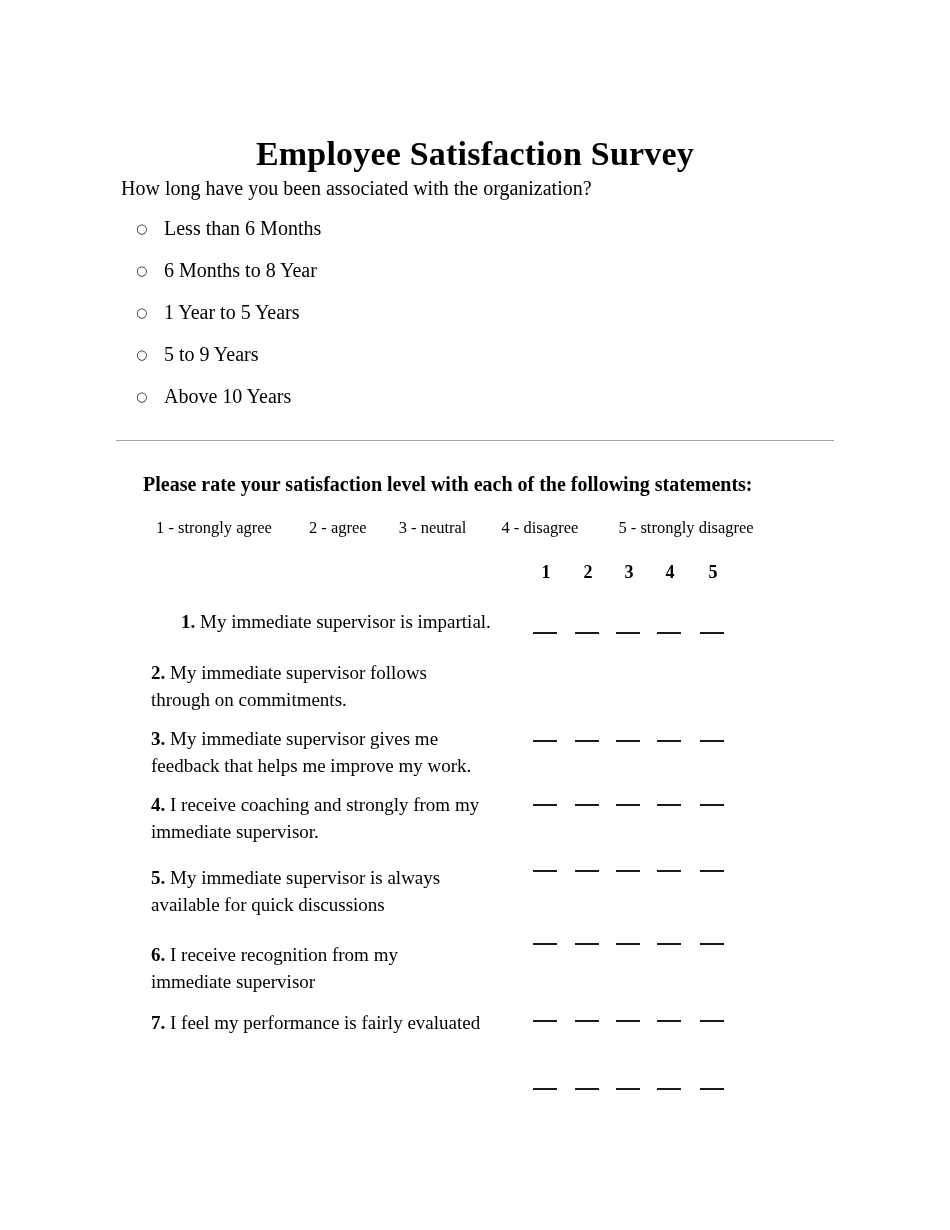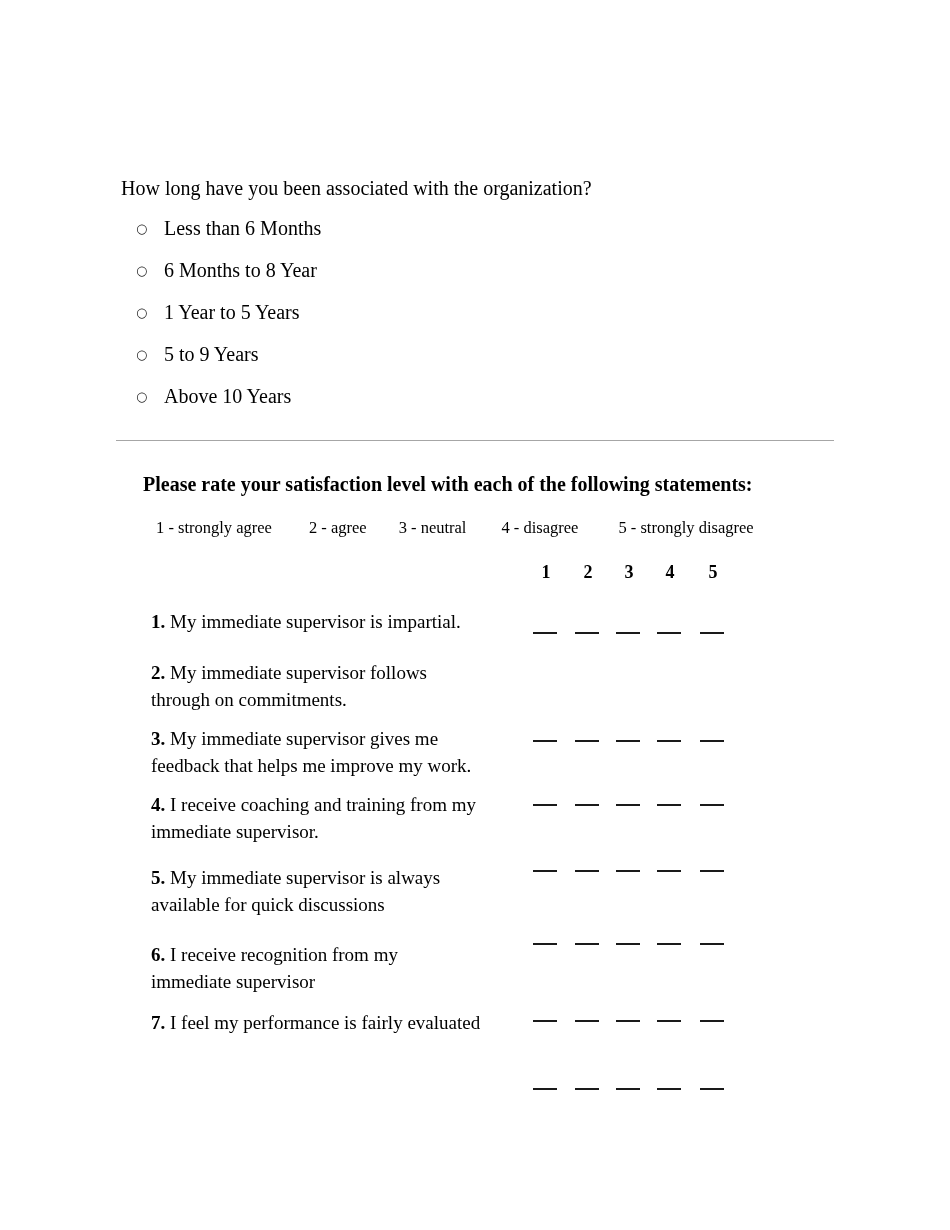--- a/index.html
+++ b/index.html
@@ -178,20 +178,21 @@
   .watermark-offset {
     display: inline-block;
     margin-left: 312px;
   }
 </style>
 </head>
 <body>
 
 <div class="page">
 
+  <h1 class="doc-title">Employee Satisfaction Survey</h1>
 
   <div class="intro-question">How long have you been associated with the organization?</div>
 
   <div class="options-list">
       <div class="option-row">
         <span class="option-bullet">○</span>
         <span class="option-label">Less than 6 Months</span>
       </div>
       <div class="option-row">
         <span class="option-bullet">○</span>
@@ -220,21 +221,21 @@
   <div class="matrix">
     <div class="col-headers">
         <span class="col-num" style="left: 0px;">1</span>
         <span class="col-num" style="left: 42px;">2</span>
         <span class="col-num" style="left: 83px;">3</span>
         <span class="col-num" style="left: 124px;">4</span>
         <span class="col-num" style="left: 167px;">5</span>
       </div>
     <div class="statements-container">
         <div class="statement-row" style="top: 608px;">
-          <div class="statement-text" style="width: 370px;"><span class="statement-num">1.</span><span> My immediate supervisor is impartial.</span></div>
+          <div class="statement-text" style="width: 370px; text-align: center;"><span class="statement-num">1.</span><span> My immediate supervisor is impartial.</span></div>
           <div class="blanks" style="top: 24px;">
             <span class="blank" style="left: 0px;"></span>
             <span class="blank" style="left: 42px;"></span>
             <span class="blank" style="left: 83px;"></span>
             <span class="blank" style="left: 124px;"></span>
             <span class="blank" style="left: 167px;"></span>
           </div>
         </div>
         <div class="statement-row" style="top: 659px;">
           <div class="statement-text" style="width: 330px;"><span class="statement-num">2.</span><span> My immediate supervisor follows through on commitments.</span></div>
@@ -250,21 +251,21 @@
           <div class="statement-text" style="width: 345px;"><span class="statement-num">3.</span><span> My immediate supervisor gives me feedback that helps me improve my work.</span></div>
           <div class="blanks" style="top: 79px;">
             <span class="blank" style="left: 0px;"></span>
             <span class="blank" style="left: 42px;"></span>
             <span class="blank" style="left: 83px;"></span>
             <span class="blank" style="left: 124px;"></span>
             <span class="blank" style="left: 167px;"></span>
           </div>
         </div>
         <div class="statement-row" style="top: 791px;">
-          <div class="statement-text" style="width: 340px;"><span class="statement-num">4.</span><span> I receive coaching and training from my immediate supervisor.</span></div>
+          <div class="statement-text" style="width: 340px;"><span class="statement-num">4.</span><span> I receive coaching and strongly from my immediate supervisor.</span></div>
           <div class="blanks" style="top: 79px;">
             <span class="blank" style="left: 0px;"></span>
             <span class="blank" style="left: 42px;"></span>
             <span class="blank" style="left: 83px;"></span>
             <span class="blank" style="left: 124px;"></span>
             <span class="blank" style="left: 167px;"></span>
           </div>
         </div>
         <div class="statement-row" style="top: 864px;">
           <div class="statement-text" style="width: 340px;"><span class="statement-num">5.</span><span> My immediate supervisor is always available for quick discussions</span></div>

